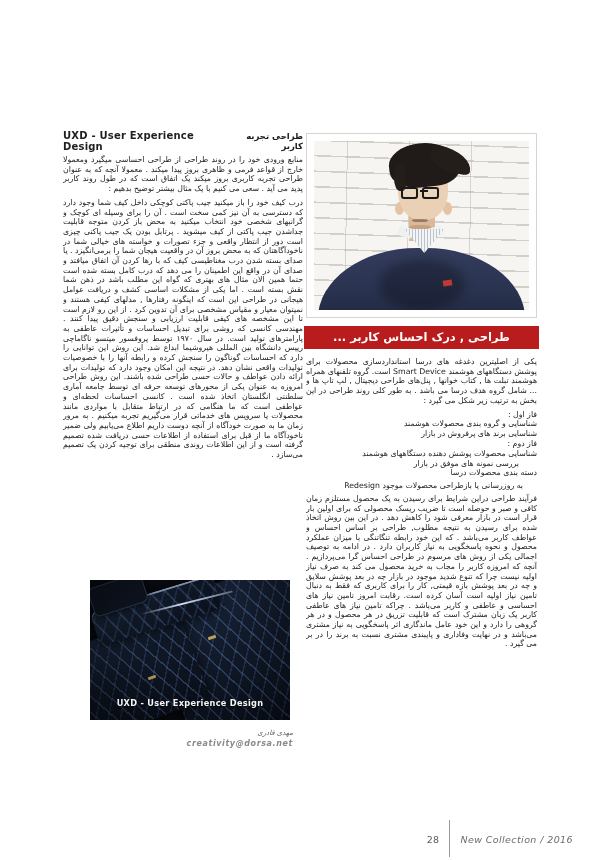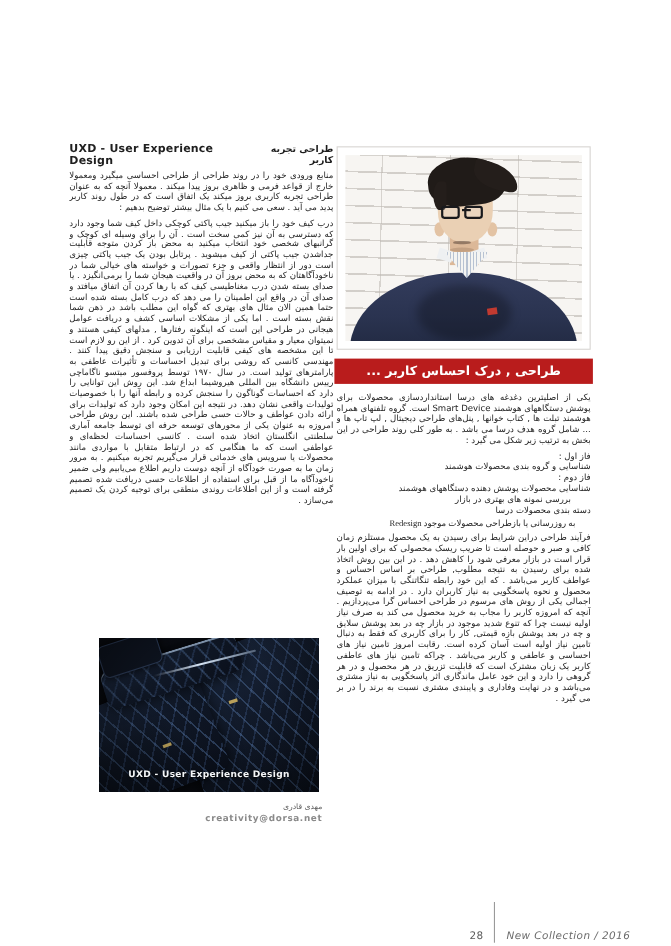--- a/index.html
+++ b/index.html
@@ -34,21 +34,21 @@
   .pen-highlight { position:absolute; width:96px; height:2px; left:48px; top:22px; transform:rotate(-14deg);
                 background:linear-gradient(90deg, rgba(255,255,255,0), #d6e4f4 45%, #5a6a80 100%); border-radius:2px; }
   .gold-tag { position:absolute; width:8px; height:3px; background:#b9a05a; }
   .tag1 { left:118px; top:56px; transform:rotate(-18deg); }
   .tag2 { left:58px;  top:96px; transform:rotate(-20deg); }
   .photo-vignette { position:absolute; inset:0; background:radial-gradient(ellipse at 55% 40%, rgba(0,0,0,0) 35%, rgba(0,0,0,.55) 100%); }
   .product-caption { position:absolute; left:0; right:0; bottom:12px; text-align:center;
                 color:#f4f6f8; font-size:8.2px; font-weight:bold; letter-spacing:.3px; text-shadow:0 1px 2px #000; }
 
   
-  .credit { position:absolute; top:729px; right:317px; text-align:right; direction:rtl; }
+  .credit { position:absolute; top:729px; right:317px; text-align:right; direction:rtl;font-style:italic; }
   .credit-name { font-size:7px; color:#5f5f5f; margin-bottom:2px; }
   .credit-email { font-size:8px; color:#8a8a8a; font-weight:bold; letter-spacing:.6px; direction:ltr;margin-left:48px; }
 
   
   .portrait-frame { position:absolute; left:306px; top:133px; width:231px; height:185px;
                 background:#ffffff; border:1px solid #d7d5d2; }
   .portrait-photo { position:absolute; inset:7px; overflow:hidden;
     background-color:#f7f5f2;
     background-image:
       repeating-linear-gradient(91deg, rgba(201,196,190,0) 0 33px, rgba(188,183,177,.55) 33px 34px, rgba(201,196,190,0) 34px 62px),
@@ -77,25 +77,25 @@
   .jaw-shadow { position:absolute; left:44%; top:49.5%; width:22px; height:4px; background:rgba(150,115,90,.35); border-radius:50%; }
   .red-badge { position:absolute; left:60%; top:82%; width:9px; height:6px; transform:rotate(-8deg); }
 
   .banner { position:absolute; left:304px; top:326px; width:235px; height:23px;
     display:flex; align-items:center; justify-content:center; }
   .banner-text { color:#ffffff; font-size:11.5px; font-weight:bold; direction:rtl; letter-spacing:.2px; padding-bottom:1px; }
 
   .col-right-text { position:absolute; left:306px; top:357px; width:231px; height:396px; overflow:hidden; }
   .phase-line { direction:rtl; text-align:right; font-size:7.8px; line-height:9.8px; color:#222; }
   .phase-indent { padding-right:18px; }
-  .redesign-line { padding-right:14px; margin-top:3px;font-family:Liberation Serif, serif; }
+  .redesign-line { padding-right:14px; margin-top:3px; }
   .col-right-text .gap { height:3px; }
 
   
-  .footer { position:absolute; top:820px; right:37px; display:flex; align-items:flex-end; gap:10px; }
+  .footer { position:absolute; top:820px; right:37px; display:flex; align-items:center; gap:10px; }
   .footer-page { font-size:9.5px; color:#5a5a5a; letter-spacing:.3px; padding-top:2px; }
   .footer-divider { width:1px; height:37px; background:#9a9a9a; }
   .footer-edition { font-size:9.5px; color:#6b6b6b; letter-spacing:.4px; padding-top:2px;font-style:italic; }
 </style>
 </head>
 <body>
 
 <div class="page">
 
   <div class="col-left">
@@ -154,23 +154,24 @@
   <div class="banner" style="background: #b91c1c;">
     <span class="banner-text">طراحی , درک احساس کاربر ...</span>
   </div>
 
   <div class="col-right-text">
     <div class="body-text">
       <p>یکی از اصلیترین دغدغه های درسا استانداردسازی محصولات برای پوشش دستگاههای هوشمند Smart Device است. گروه تلفنهای همراه هوشمند تبلت ها , کتاب خوانها , پنل‌های طراحی دیجیتال , لپ تاپ ها و ... شامل گروه هدف درسا می باشد . به طور کلی روند طراحی در این بخش به ترتیب زیر شکل می گیرد :</p>
     </div>
     <div class="phase-line">فاز اول :</div>
     <div class="phase-line">شناسایی و گروه بندی محصولات هوشمند</div>
+    <div class="phase-line">شناسایی برند های پرفروش در بازار</div>
     <div class="phase-line">فاز دوم :</div>
     <div class="phase-line">شناسایی محصولات پوشش دهنده دستگاههای هوشمند</div>
-    <div class="phase-line phase-indent">بررسی نمونه های بهتری در بازار</div>
+    <div class="phase-line phase-indent">بررسی نمونه های موفق در بازار</div>
     <div class="phase-line">دسته بندی محصولات درسا</div>
     <div class="phase-line redesign-line">به روزرسانی یا بازطراحی محصولات موجود Redesign</div>
     <div class="gap"></div>
     <div class="body-text">
       <p>فرآیند طراحی دراین شرایط برای رسیدن به یک محصول مستلزم زمان کافی و صبر و حوصله است تا ضریب ریسک محصولی که برای اولین بار قرار است در بازار معرفی شود را کاهش دهد . در این بین روش اتخاذ شده برای رسیدن به نتیجه مطلوب, طراحی بر اساس احساس و عواطف کاربر می‌باشد . که این خود رابطه تنگاتنگی با میزان عملکرد محصول و نحوه پاسخگویی به نیاز کاربران دارد . در ادامه به توصیف اجمالی یکی از روش های مرسوم در طراحی احساس گرا می‌پردازیم . آنچه که امروزه کاربر را مجاب به خرید محصول می کند به صرف نیاز اولیه نیست چرا که تنوع شدید موجود در بازار چه در بعد پوشش سلایق و چه در بعد پوشش بازه قیمتی, کار را برای کاربری که فقط به دنبال تامین نیاز اولیه است آسان کرده است. رقابت امروز تامین نیاز های احساسی و عاطفی و کاربر می‌باشد . چراکه تامین نیاز های عاطفی کاربر یک زبان مشترک است که قابلیت تزریق در هر محصول و در هر گروهی را دارد و این خود عامل ماندگاری اثر پاسخگویی به نیاز مشتری می‌باشد و در نهایت وفاداری و پایبندی مشتری نسبت به برند را در بر می گیرد .</p>
     </div>
   </div>
 
   <div class="footer">
     <span class="footer-page">28</span>

